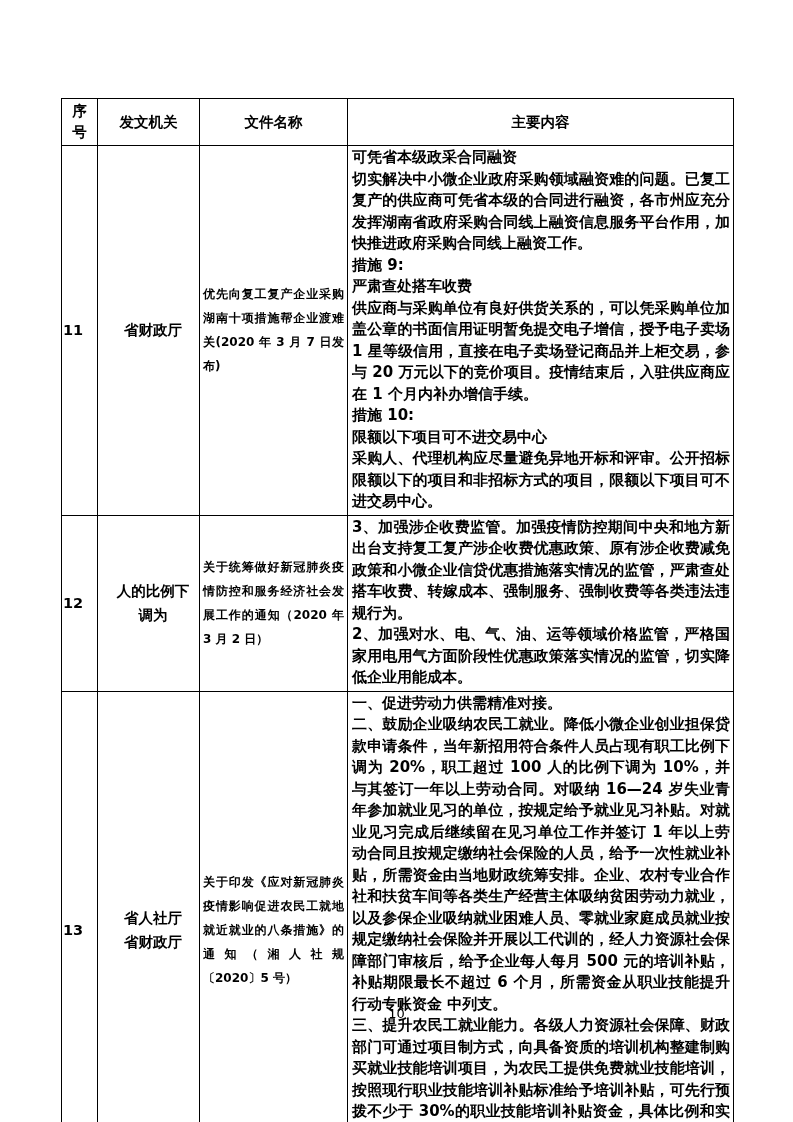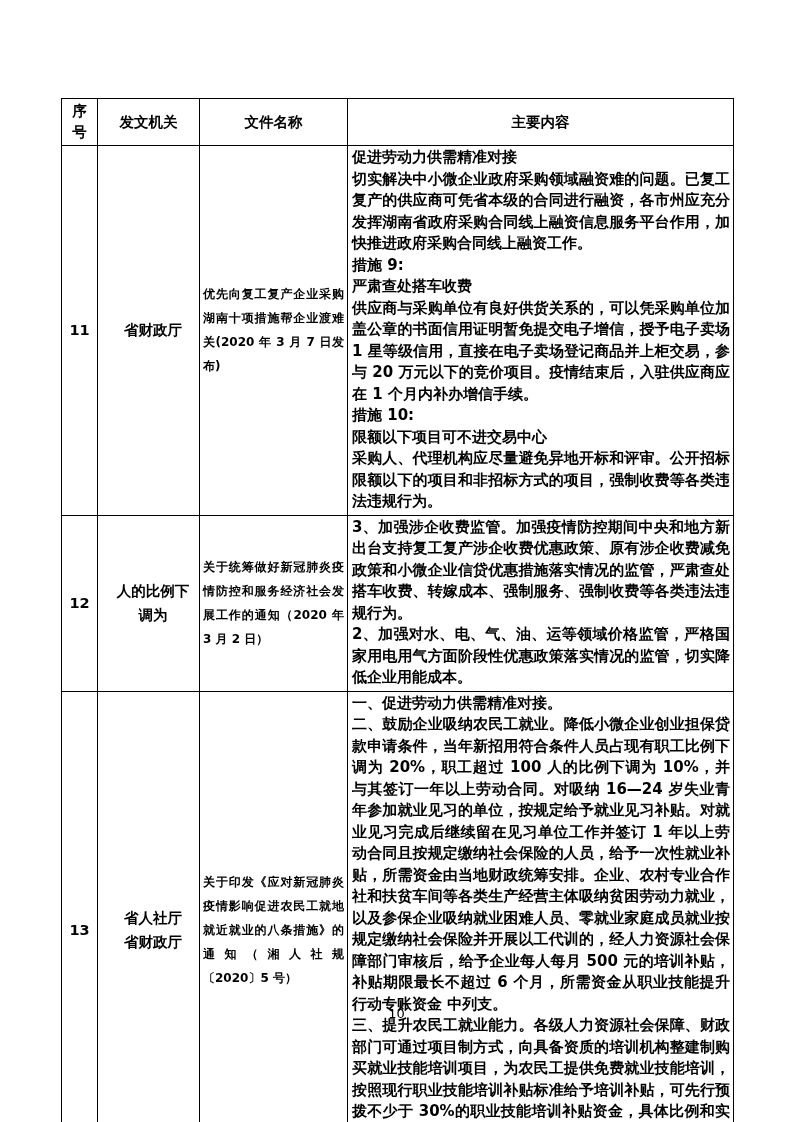--- a/index.html
+++ b/index.html
@@ -38,21 +38,21 @@
     vertical-align: middle;
     line-height: 21px;
     padding: 2px 6px;
     height: 45px;
   }
   td {
     font-weight: 600;
   }
   td.cell-no {
     font-size: 14.5px;
-    text-align: center;
+    text-align: left;
     vertical-align: middle;
   }
   td.cell-agency {
     font-size: 14.5px;
     vertical-align: middle;
     padding: 0 6px 0 15px;
     line-height: 24px;
     text-align: center;
   }
   td.cell-doc {
@@ -106,28 +106,28 @@
     </thead>
     <tbody>
 
       <tr class="row-11">
         <td class="cell-no">11</td>
         <td class="cell-agency">
           <div>省财政厅</div>
         </td>
         <td class="cell-doc">优先向复工复产企业采购湖南十项措施帮企业渡难关(2020 年 3 月 7 日发布)</td>
         <td class="cell-content">
-          <div class="para">促进劳动力供需精准对接</div>
+          <div class="para">可凭省本级政采合同融资</div>
           <div class="para">切实解决中小微企业政府采购领域融资难的问题。已复工复产的供应商可凭省本级的合同进行融资，各市州应充分发挥湖南省政府采购合同线上融资信息服务平台作用，加快推进政府采购合同线上融资工作。</div>
           <div class="para">措施 9:</div>
           <div class="para">严肃查处搭车收费</div>
           <div class="para">供应商与采购单位有良好供货关系的，可以凭采购单位加盖公章的书面信用证明暂免提交电子增信，授予电子卖场 1 星等级信用，直接在电子卖场登记商品并上柜交易，参与 20 万元以下的竞价项目。疫情结束后，入驻供应商应在 1 个月内补办增信手续。</div>
           <div class="para">措施 10:</div>
           <div class="para">限额以下项目可不进交易中心</div>
-          <div class="para">采购人、代理机构应尽量避免异地开标和评审。公开招标限额以下的项目和非招标方式的项目，强制收费等各类违法违规行为。</div>
+          <div class="para">采购人、代理机构应尽量避免异地开标和评审。公开招标限额以下的项目和非招标方式的项目，限额以下项目可不进交易中心。</div>
         </td>
       </tr>
 
       <tr class="row-12">
         <td class="cell-no">12</td>
         <td class="cell-agency">
           <div>人的比例下调为</div>
         </td>
         <td class="cell-doc">关于统筹做好新冠肺炎疫情防控和服务经济社会发展工作的通知（2020 年 3 月 2 日）</td>
         <td class="cell-content">

